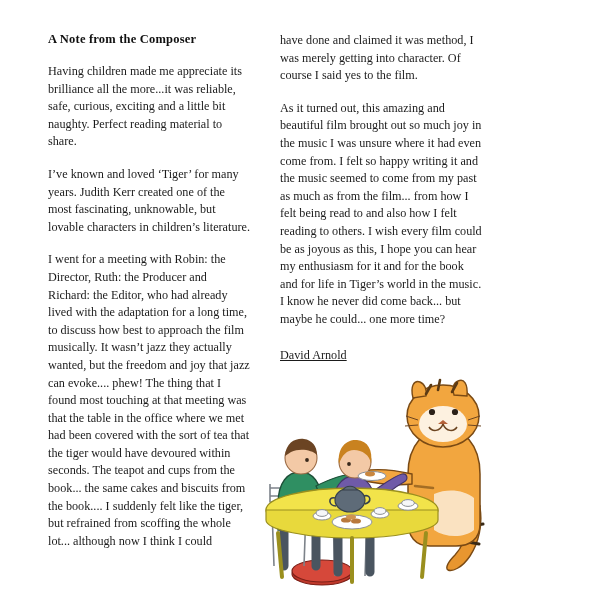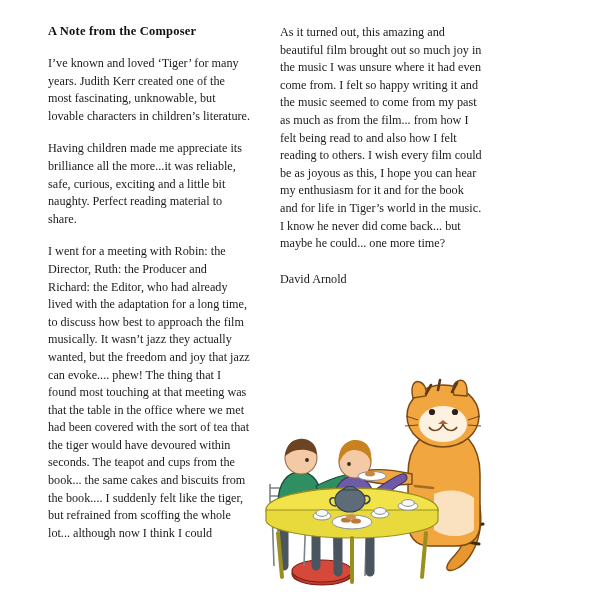--- a/index.html
+++ b/index.html
@@ -12,21 +12,21 @@
     background: #ffffff;
     font-family: "Liberation Serif", serif;
     color: #1d1d1d;
     overflow: hidden;
   }
   .page {
     position: relative;
     width: 516px;
     height: 600px;
     box-sizing: border-box;
-    padding: 24px 34px 20px 48px;
+    padding: 32px 34px 20px 48px;
   }
   .columns {
     display: flex;
     gap: 30px;
     align-items: flex-start;
   }
   .col {
     width: 250px;
   }
   .col-left { }
@@ -47,20 +47,21 @@
     color: #1b1b1b;
   }
   p.para.tight {
     margin-bottom: 8px;
   }
   .signature {
     font-size: 12.2px;
     line-height: 17.6px;
     margin: 18px 0 0 0;
     color: #1b1b1b;
+    text-decoration: underline;
   }
   .illustration {
     position: absolute;
     right: 18px;
     bottom: 8px;
     width: 286px;
     height: 268px;
   }
   .illustration svg {
     display: block;
@@ -70,26 +71,27 @@
 </style>
 </head>
 <body>
 
 <div class="page">
 
   <div class="columns">
 
     <div class="col col-left">
       <h1 class="heading">A Note from the Composer</h1>
+      <p class="para">Having children made me appreciate its brilliance all the more...it was reliable, safe, curious, exciting and a little bit naughty. Perfect reading material to share.</p>
       <p class="para">I’ve known and loved ‘Tiger’ for many years. Judith Kerr created one of the most fascinating, unknowable, but lovable characters in children’s literature.</p>
-      <p class="para">Having children made me appreciate its brilliance all the more...it was reliable, safe, curious, exciting and a little bit naughty. Perfect reading material to share.</p>
       <p class="para tight">I went for a meeting with Robin: the Director, Ruth: the Producer and Richard: the Editor, who had already lived with the adaptation for a long time, to discuss how best to approach the film musically. It wasn’t jazz they actually wanted, but the freedom and joy that jazz can evoke.... phew! The thing that I found most touching at that meeting was that the table in the office where we met had been covered with the sort of tea that the tiger would have devoured within seconds. The teapot and cups from the book... the same cakes and biscuits from the book.... I suddenly felt like the tiger, but refrained from scoffing the whole lot... although now I think I could</p>
     </div>
 
     <div class="col col-right">
+      <p class="para">have done and claimed it was method, I was merely getting into character. Of course I said yes to the film.</p>
       <p class="para">As it turned out, this amazing and beautiful film brought out so much joy in the music I was unsure where it had even come from. I felt so happy writing it and the music seemed to come from my past as much as from the film... from how I felt being read to and also how I felt reading to others. I wish every film could be as joyous as this, I hope you can hear my enthusiasm for it and for the book and for life in Tiger’s world in the music. I know he never did come back... but maybe he could... one more time?</p>
       <p class="signature">David Arnold</p>
     </div>
 
   </div>
 
   <div class="illustration">
     <svg viewBox="0 0 286 268" xmlns="http://www.w3.org/2000/svg">
 
       <ellipse cx="110" cy="250" rx="30" ry="11" fill="#c0392b" stroke="#7d2018" stroke-width="1.2"></ellipse>

